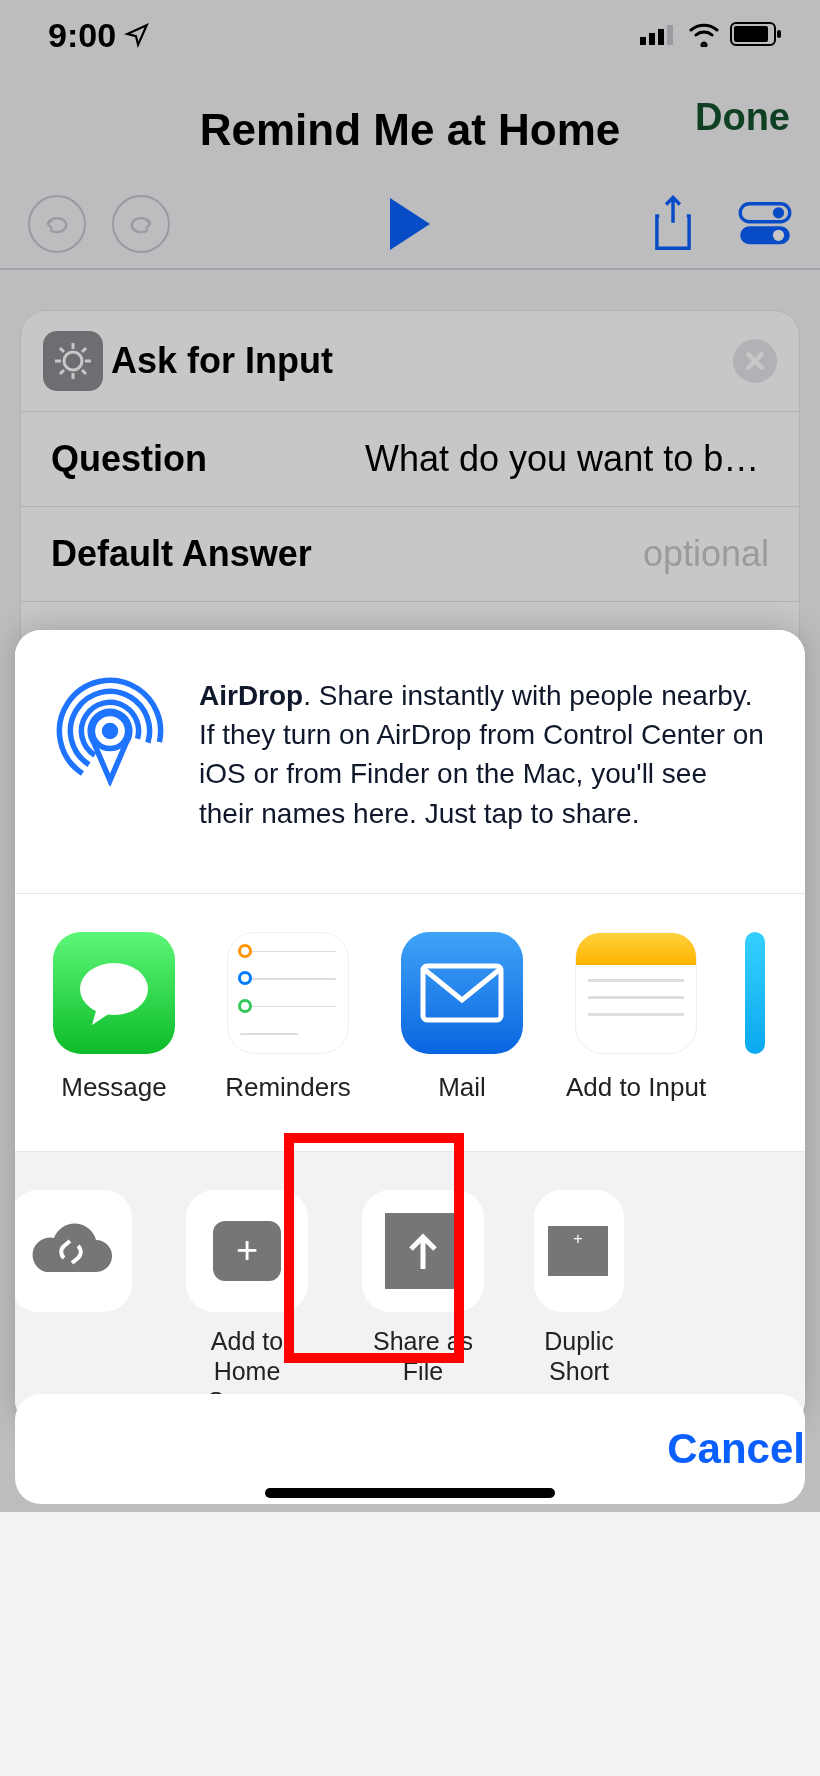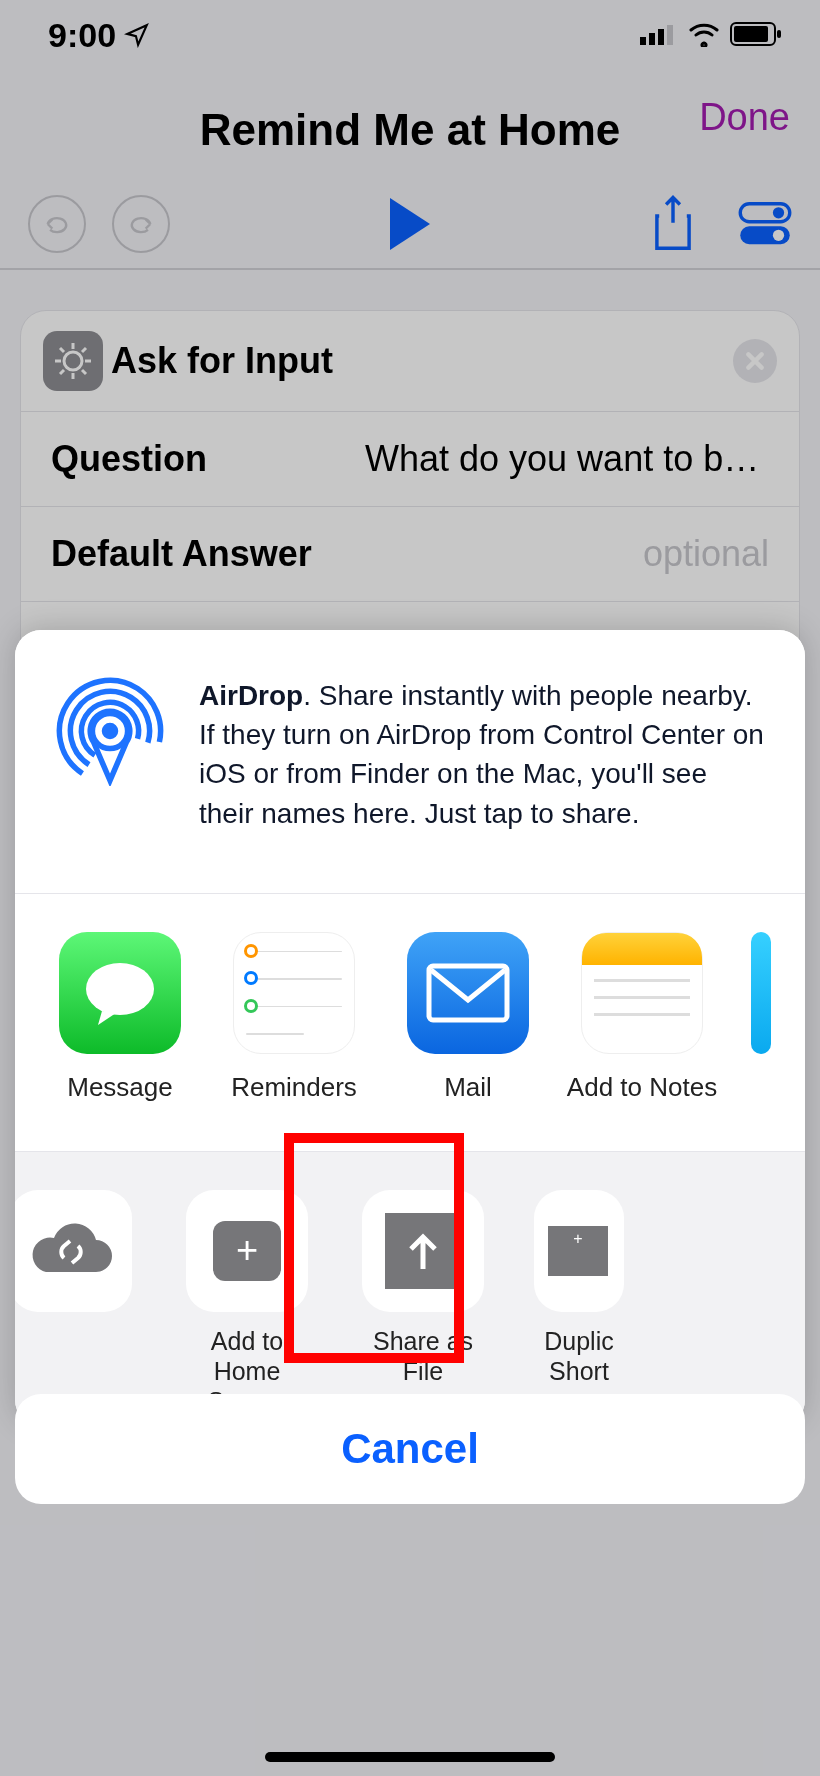--- a/index.html
+++ b/index.html
@@ -1,27 +1,27 @@
 <!DOCTYPE html>
 <html><head>
 <meta charset="utf-8">
 <style>
   * { box-sizing: border-box; margin: 0; padding: 0; }
   html, body { width: 820px; height: 1776px; font-family: -apple-system, "Helvetica Neue", Arial, sans-serif; background: #f2f2f2; overflow: hidden; }
-  .screen { position: relative; width: 820px; height: 1776px; background: #f2f2f7; }
+  .screen { position: relative; width: 820px; height: 1512px; background: #f2f2f7; }
 
   
   .statusbar { position:absolute; top:0; left:0; right:0; height:70px; display:flex; align-items:center; justify-content:space-between; padding:0 36px 0 48px; }
   .statusbar .time { font-size:34px; font-weight:600; display:flex; align-items:center; gap:8px;}
   .statusbar .right { display:flex; align-items:center; gap:10px; }
 
   
   .navhead { position:absolute; top:70px; left:0; right:0; height:120px; display:flex; align-items:center; justify-content:center; }
   .navtitle { font-size:44px; font-weight:700; color:#000; }
-  .done { position:absolute; right:30px; top:96px; font-size:38px; font-weight:400; color:#a21caf; }
+  .done { position:absolute; right:30px; top:96px; font-size:38px; font-weight:700; color:#14532d; }
 
   
   .toolbar { position:absolute; top:180px; left:0; right:0; height:90px; display:flex; align-items:center; justify-content:space-between; padding:0 28px; border-bottom:2px solid #d1d1d6; }
   .tb-left { display:flex; gap:26px; }
   .tb-right { display:flex; gap:42px; align-items:center; }
   .circle-btn { width:58px; height:58px; border-radius:50%; border:2px solid #c7c7cc; display:flex; align-items:center; justify-content:center; color:#c7c7cc; }
   .play { width:0; height:0; border-left:40px solid #0a60ff; border-top:26px solid transparent; border-bottom:26px solid transparent; margin:0 auto; }
 
   
   .card { position:absolute; top:310px; left:20px; right:20px; background:#fff; border-radius:26px; border:1px solid #e5e5ea; overflow:hidden; }
@@ -37,33 +37,33 @@
 
   
   .dim { position:absolute; inset:0; background:rgba(0,0,0,0.22); }
 
   
   .sheet { position:absolute; left:15px; right:15px; top:630px; background:#f7f7f8; border-radius:26px; overflow:hidden; box-shadow:0 -2px 30px rgba(0,0,0,0.18); }
   .airdrop-sect { display:flex; gap:34px; padding:46px 36px 60px 40px; background:#fff; border-bottom:1px solid #e5e5ea; }
   .airdrop-icon { width:110px; height:110px; flex:none; }
   .airdrop-text { font-size:28px; line-height:1.4; color:#0f172a; }
 
-  .apps-row { display:flex; gap:44px; padding:38px 34px 48px 34px; background:#fff; border-bottom:1px solid #e5e5ea; overflow:hidden;justify-content:flex-end; }
+  .apps-row { display:flex; gap:44px; padding:38px 34px 48px 34px; background:#fff; border-bottom:1px solid #e5e5ea; overflow:hidden; }
   .app { display:flex; flex-direction:column; align-items:center; gap:18px; width:130px; }
   .app .icon { width:122px; height:122px; border-radius:28px; }
   .app .lbl { font-size:26px; color:#222; text-align:center; white-space:nowrap; }
 
   .actions-row { display:flex; gap:36px; padding:38px 0 40px 0; background:#f2f2f4; overflow:hidden; margin-left:-14px; }
   .action { display:flex; flex-direction:column; align-items:center; gap:14px; width:140px; flex:none; position:relative; }
   .action .icon { width:122px; height:122px; border-radius:28px; background:#fff; display:flex; align-items:center; justify-content:center; }
   .action .lbl { font-size:25px; color:#222; text-align:center; line-height:1.2; height:60px; }
 
   .highlight-box { position:absolute; border:10px solid #ff0100; }
 
-  .cancel-btn { position:absolute; left:15px; right:15px; background:#fff; border-radius:26px; height:110px; display:flex; align-items:center; justify-content:center; font-size:42px; font-weight:600; color:#0a60ff; }
+  .cancel-btn { position:absolute; left:15px; right:15px; background:#fff; border-radius:26px; height:110px; display:flex; align-items:center; justify-content:flex-end; font-size:42px; font-weight:600; color:#0a60ff; }
   
   .home-indicator { position:absolute; bottom:14px; left:50%; transform:translateX(-50%); width:290px; height:10px; border-radius:5px; background:#000; }
 
   
   .grabber { position:absolute; left:50%; transform:translateX(-50%); width:80px; height:10px; border-radius:5px; background:#c7c7cc; }
 
   
   .msg-icon { background:linear-gradient(180deg,#5df777,#0dbb29); display:flex; align-items:center; justify-content:center; }
   .mail-icon { background:linear-gradient(180deg,#3fa3f7,#0a66e0); display:flex; align-items:center; justify-content:center; }
   .rem-icon { background:#fff; border:1px solid #eee; padding:18px 12px; display:flex; flex-direction:column; gap:14px; }
@@ -233,21 +233,21 @@
       </div>
       <div class="app">
         <div class="icon notes-icon">
           <div class="notes-top"></div>
           <div class="notes-body">
               <div class="notes-ln"></div>
               <div class="notes-ln"></div>
               <div class="notes-ln"></div>
             </div>
         </div>
-        <span class="lbl">Add to Notes</span>
+        <span class="lbl">Add to Input</span>
       </div>
       <div class="app" style="width:20px">
         <div class="icon partial-icon" style="width:20px"></div>
       </div>
     </div>
 
     <div class="actions-row">
       <div class="action">
         <div class="icon">
           <svg width="86" height="58" viewBox="0 0 86 58">

